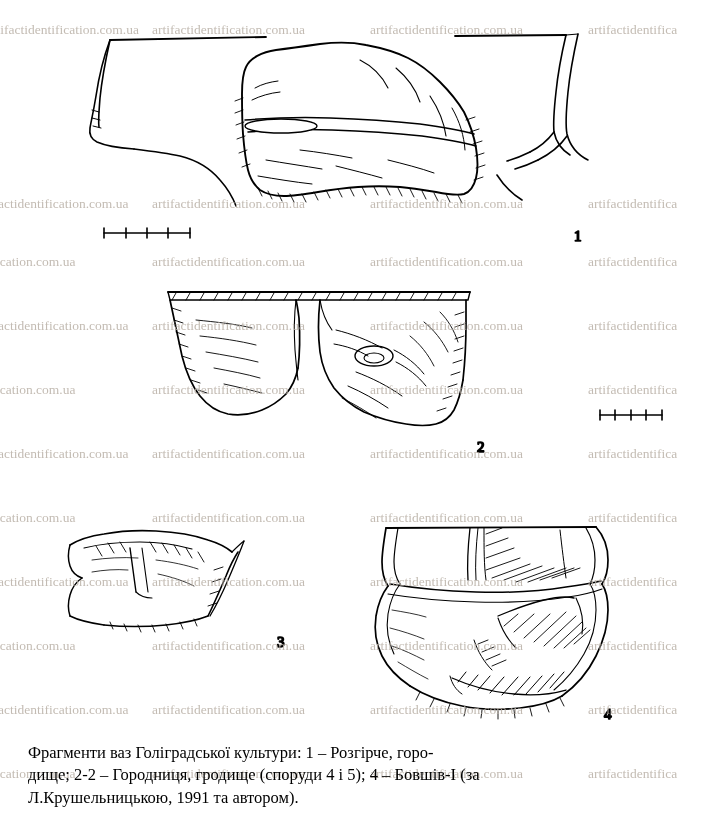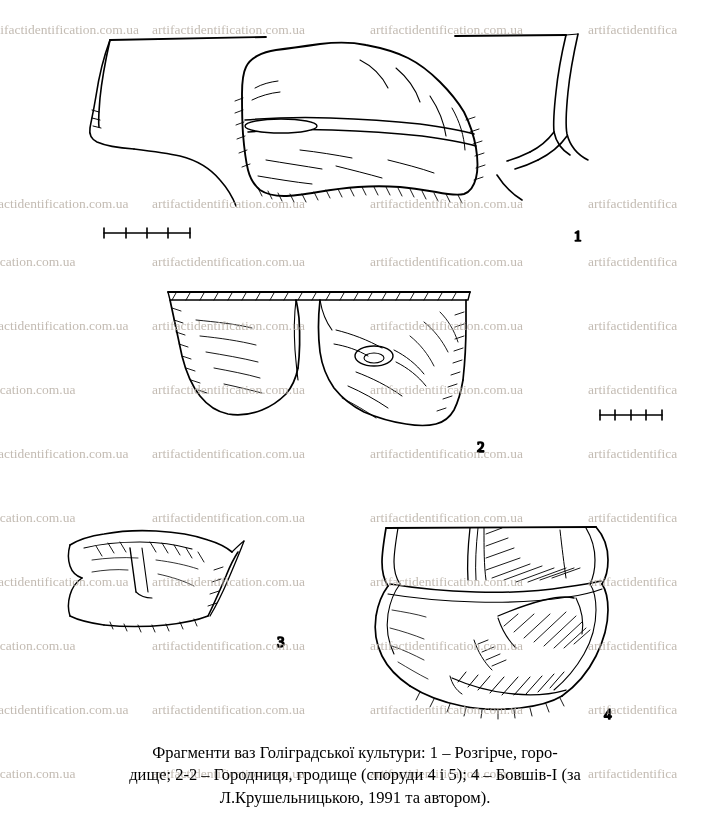--- a/index.html
+++ b/index.html
@@ -42,21 +42,20 @@
     z-index: 1;
   }
 
   
   #caption {
     position: absolute;
     left: 0;
     top: 742px;
     width: 710px;
     z-index: 4;
-    text-align: center;
     font-family: "Liberation Serif", serif;
     font-size: 16.5px;
     line-height: 1.35;
     color: #000;
     padding: 0 28px;
     box-sizing: border-box;
   }
   #caption .line {
     display: block;
   }

